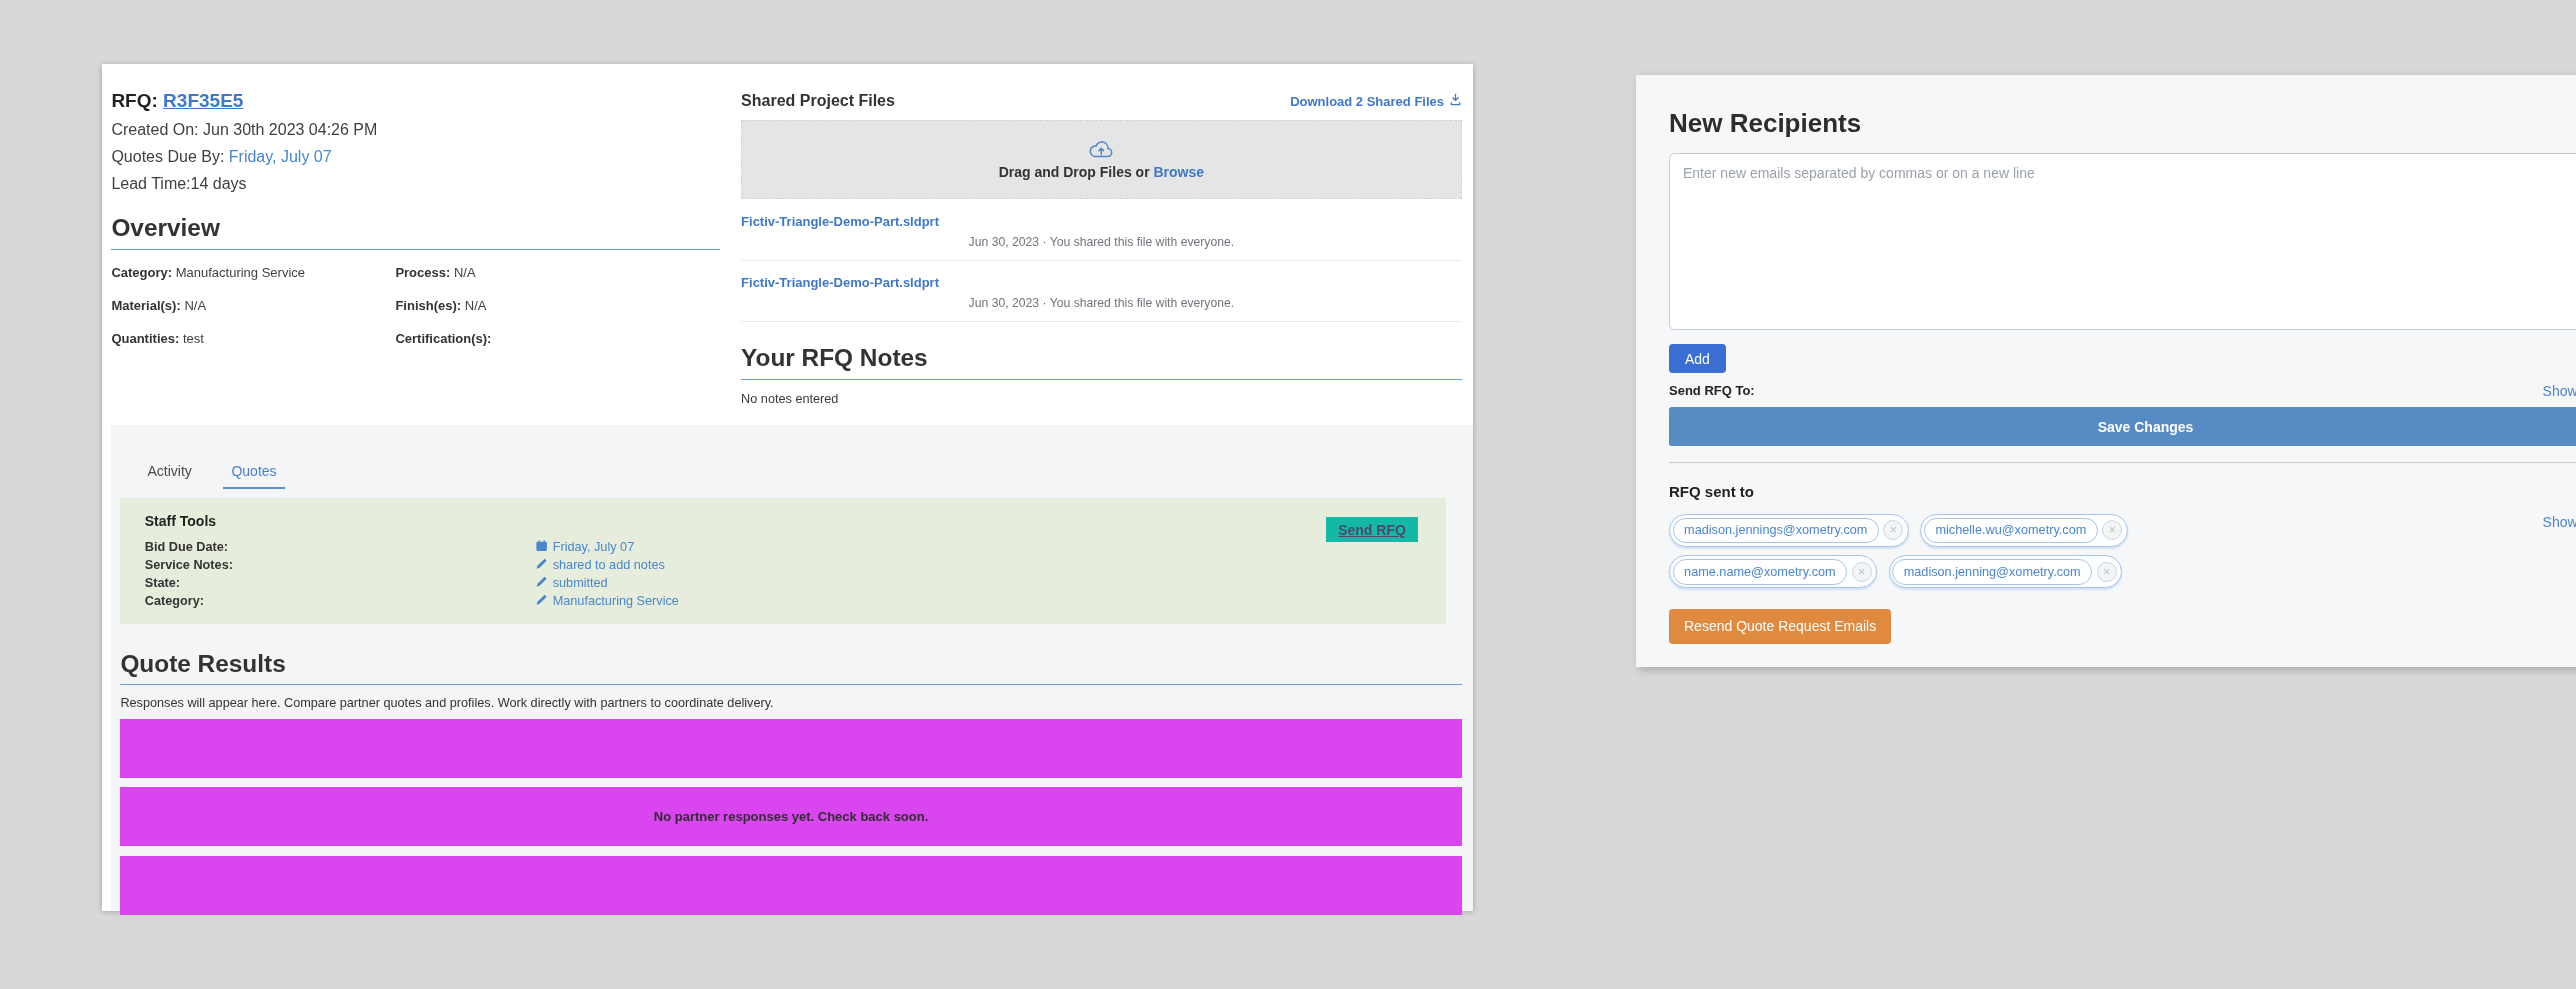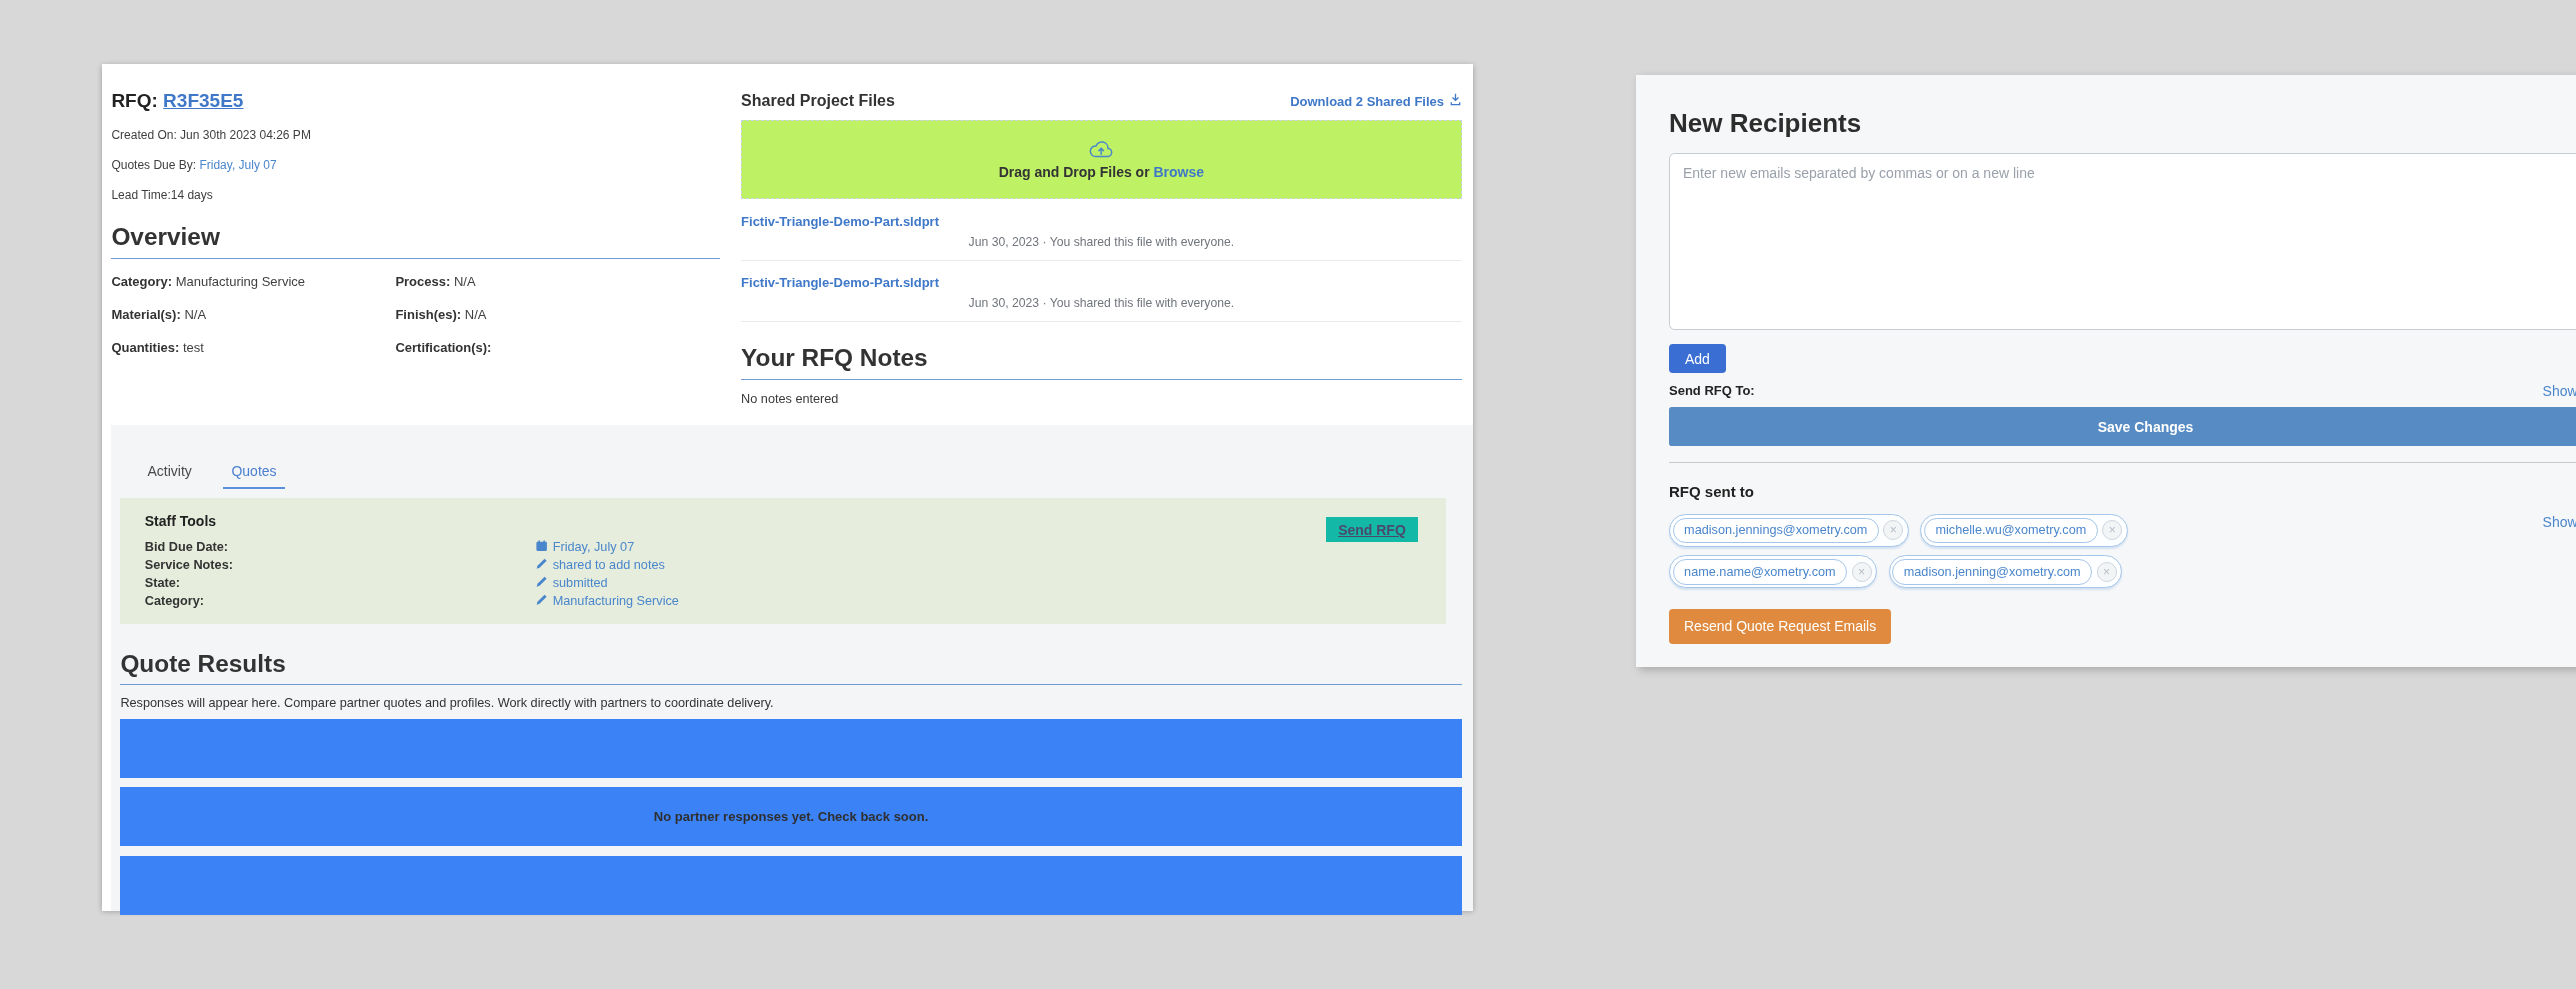--- a/index.html
+++ b/index.html
@@ -17,40 +17,40 @@
   
   #left-card {
     left:102px; top:64px; width:1371px; height:847px;
     background:#ffffff;
     box-shadow:0 0.9px 5.6px rgba(0,0,0,.28);
   }
   .upper { height:361px; display:flex; padding:22.6px 11.3px 0 9.4px; }
   .col-left { width:609px; flex:none; padding-top:3.8px; }
   .rfq-line { font-size:19px; font-weight:bold; color:#222; }
   .rfq-line a { color:#3f78c8; text-decoration:underline; font-weight:bold; }
-  .meta { font-size:12px; color:#3f3f3f; margin-top:16px; }
+  .meta { font-size:16px; color:#3f3f3f; margin-top:9px; }
   .meta .blue { color:#4a86cc; }
   h2.section {
     font-size:24.4px; font-weight:bold; color:#333;
     padding-bottom:6.6px; border-bottom:1.9px solid #6f9cd4;
   }
   .col-left h2.section { margin-top:20.7px; }
   .overview-grid {
     margin-top:15px; display:grid; grid-template-columns:284px 1fr;
     row-gap:18px; font-size:13px; color:#3f3f3f;
   }
   .fld b { color:#333; }
 
   .col-right { flex:1 1 auto; margin-left:20.7px; padding-top:5.6px; }
   .files-head { display:flex; justify-content:space-between; align-items:center; }
   .files-title { font-size:16px; font-weight:bold; color:#333; }
   .dl-link { font-size:13px; font-weight:bold; color:#3f78c8; display:inline-flex; align-items:center; gap:4.7px; }
   .dropzone {
     margin-top:10.3px; height:79px;
-    border:1.9px dashed #c9d4e4; background:#bef264;
+    border:1.9px dashed #c9d4e4; background:#e5e5e5;
     display:flex; flex-direction:column; align-items:center; justify-content:center; gap:2.8px;
     cursor:pointer;
   }
   .dz-text { font-size:14px; font-weight:bold; color:#333; }
   .dz-text a { color:#3f78c8; }
   .file-row { padding:12.2px 0 10.3px; border-bottom:0.9px solid #e8eaee; }
   .file-link { font-size:13px; font-weight:bold; color:#3f78c8; display:inline-block; }
   .file-meta { font-size:12.2px; color:#70757c; margin-top:6.6px;text-align:center; }
   .col-right h2.section { margin-top:22.6px; }
   .no-notes { margin-top:12.2px; font-size:12.7px; color:#3a3a3a; }
@@ -72,21 +72,21 @@
   .staff-value svg { flex:none; }
   .send-rfq {
     position:absolute; right:28px; top:19px;
     background:#14b8a6; padding:4.7px 12.2px;
     font-size:14px; font-weight:bold; color:#4a4a6e; text-decoration:underline;
   }
 
   .quote-results { margin:26px 11.3px 0 9.4px; }
   .qr-desc { margin-top:10.3px; font-size:12.7px; color:#333; }
   .qr-block {
-    margin-top:9.4px; height:59px; background:#3b82f6;
+    margin-top:9.4px; height:59px; background:#d946ef;
     display:flex; align-items:center; justify-content:center;
   }
   .qr-empty-text { font-size:13px; font-weight:bold; color:#2f2f2f; }
 
   
   #right-card {
     left:1636px; top:66px; width:1041px; height:592px;
     background:#f6f7f8;
     box-shadow:2.8px 2.8px 8.5px rgba(0,0,0,.22);
     padding:33px 55px 0 33px;

